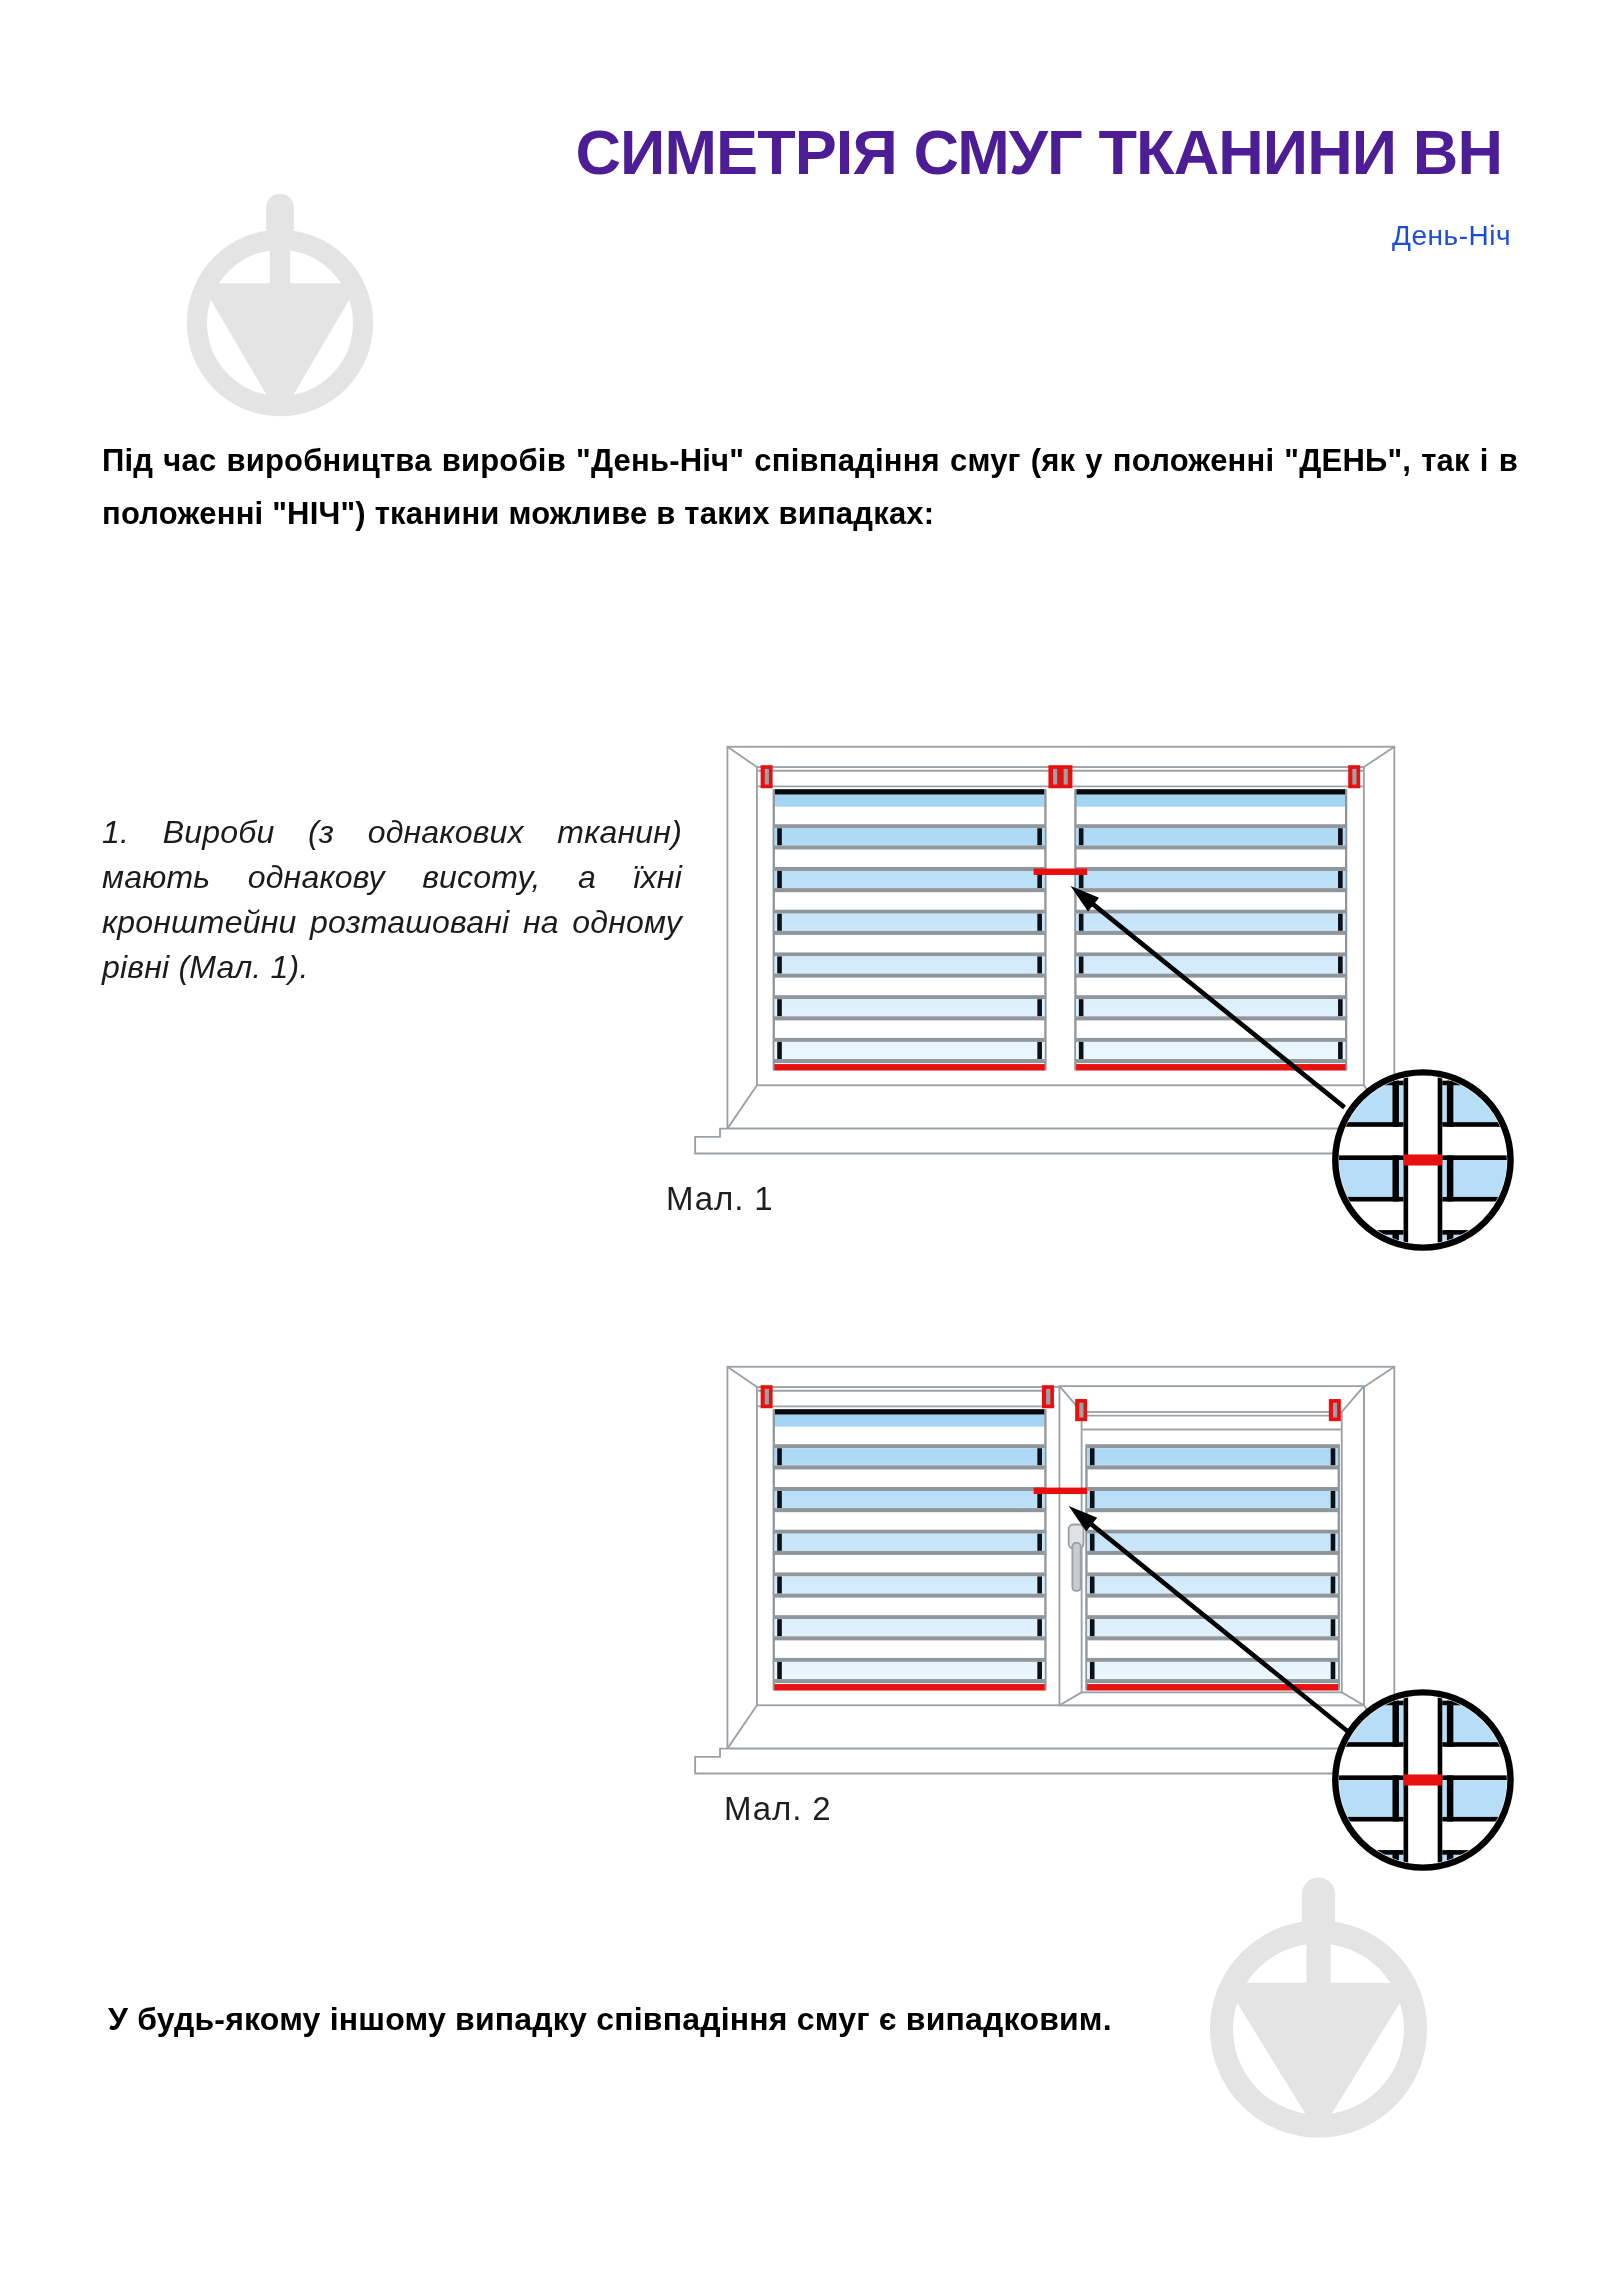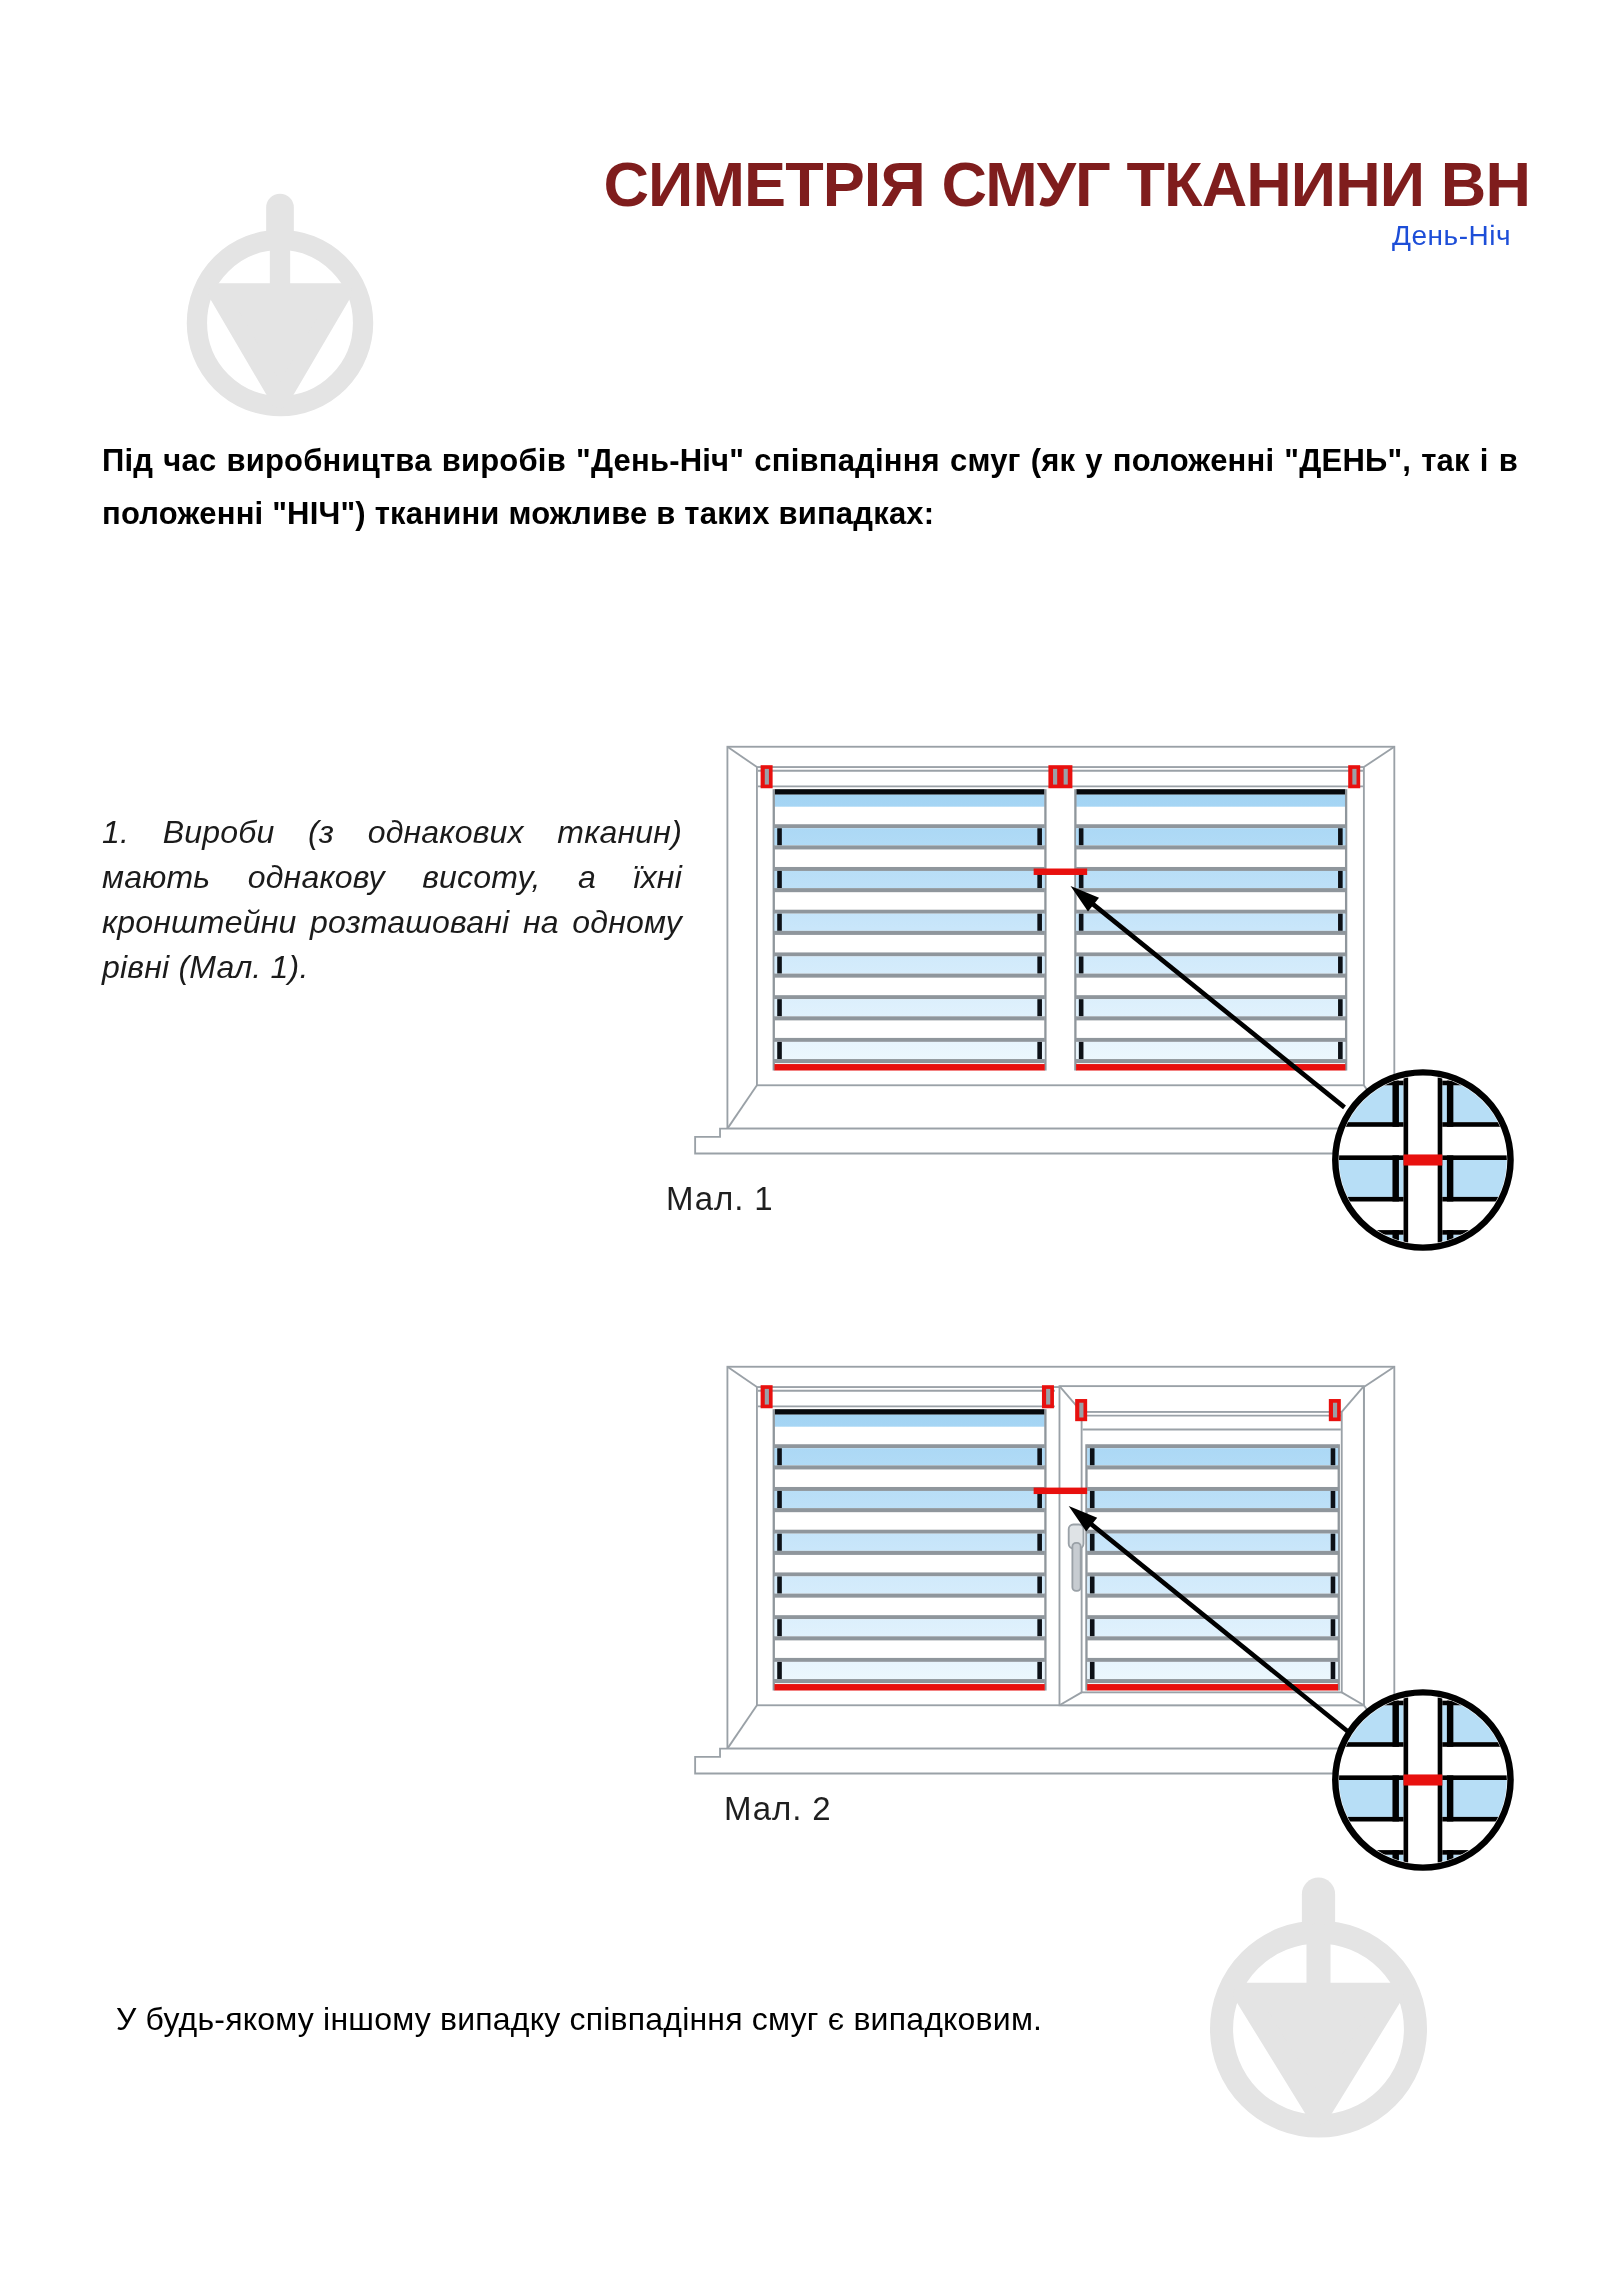--- a/index.html
+++ b/index.html
@@ -2,43 +2,43 @@
 <html style="font-size:14.8px"><head>
 <meta charset="utf-8">
 <style>
   html,body{margin:0;padding:0;background:#888;}
   #page{
     position:relative;width:1614px;height:2290px;background:#ffffff;
     font-family:"Liberation Sans",sans-serif;overflow:hidden;margin:0 auto;
   }
   .abs{position:absolute;}
   #title{
-    top:116px;right:84px;font-size:63px;font-weight:bold;color:#7f1d1d;
-    letter-spacing:-0.9px;white-space:nowrap;margin-top:32px;
+    top:116px;right:112px;font-size:63px;font-weight:bold;color:#4c1d95;
+    letter-spacing:-0.9px;white-space:nowrap;
   }
   #subtitle{
     top:220px;right:103px;font-size:28px;color:#1d4ed8;letter-spacing:0.5px;
   }
   #intro{
     left:102px;top:434px;width:1416px;font-size:31px;font-weight:bold;color:#000;
     line-height:53px;text-align:justify;letter-spacing:0.2px;
   }
   .case-text{
     left:102px;width:580px;font-size:32px;color:#1b1b1b;line-height:45px;
     text-align:justify;letter-spacing:0.2px;font-style:italic;
   }
   #case1{top:810px;}
   #case2{top:1438px;}
   .fig-caption{
     font-size:33px;color:#1f1f1f;letter-spacing:0.9px;white-space:nowrap;text-align:center;
   }
   #fig1-caption{left:666px;top:1180px;}
   #fig2-caption{left:700px;top:1790px;margin-left:24px;}
   #footer-note{
-    left:116px;top:2001px;font-size:32px;font-weight:normal;color:#000;
+    left:108px;top:2001px;font-size:32px;font-weight:bold;color:#000;
     white-space:nowrap;letter-spacing:0.2px;
   }
   svg{display:block;}
 </style>
 </head>
 <body>
 
 <div id="page">
 
   <svg class="abs" style="left:160px;top:189px;" width="240" height="268" viewBox="0 0 260 290" aria-hidden="true">

